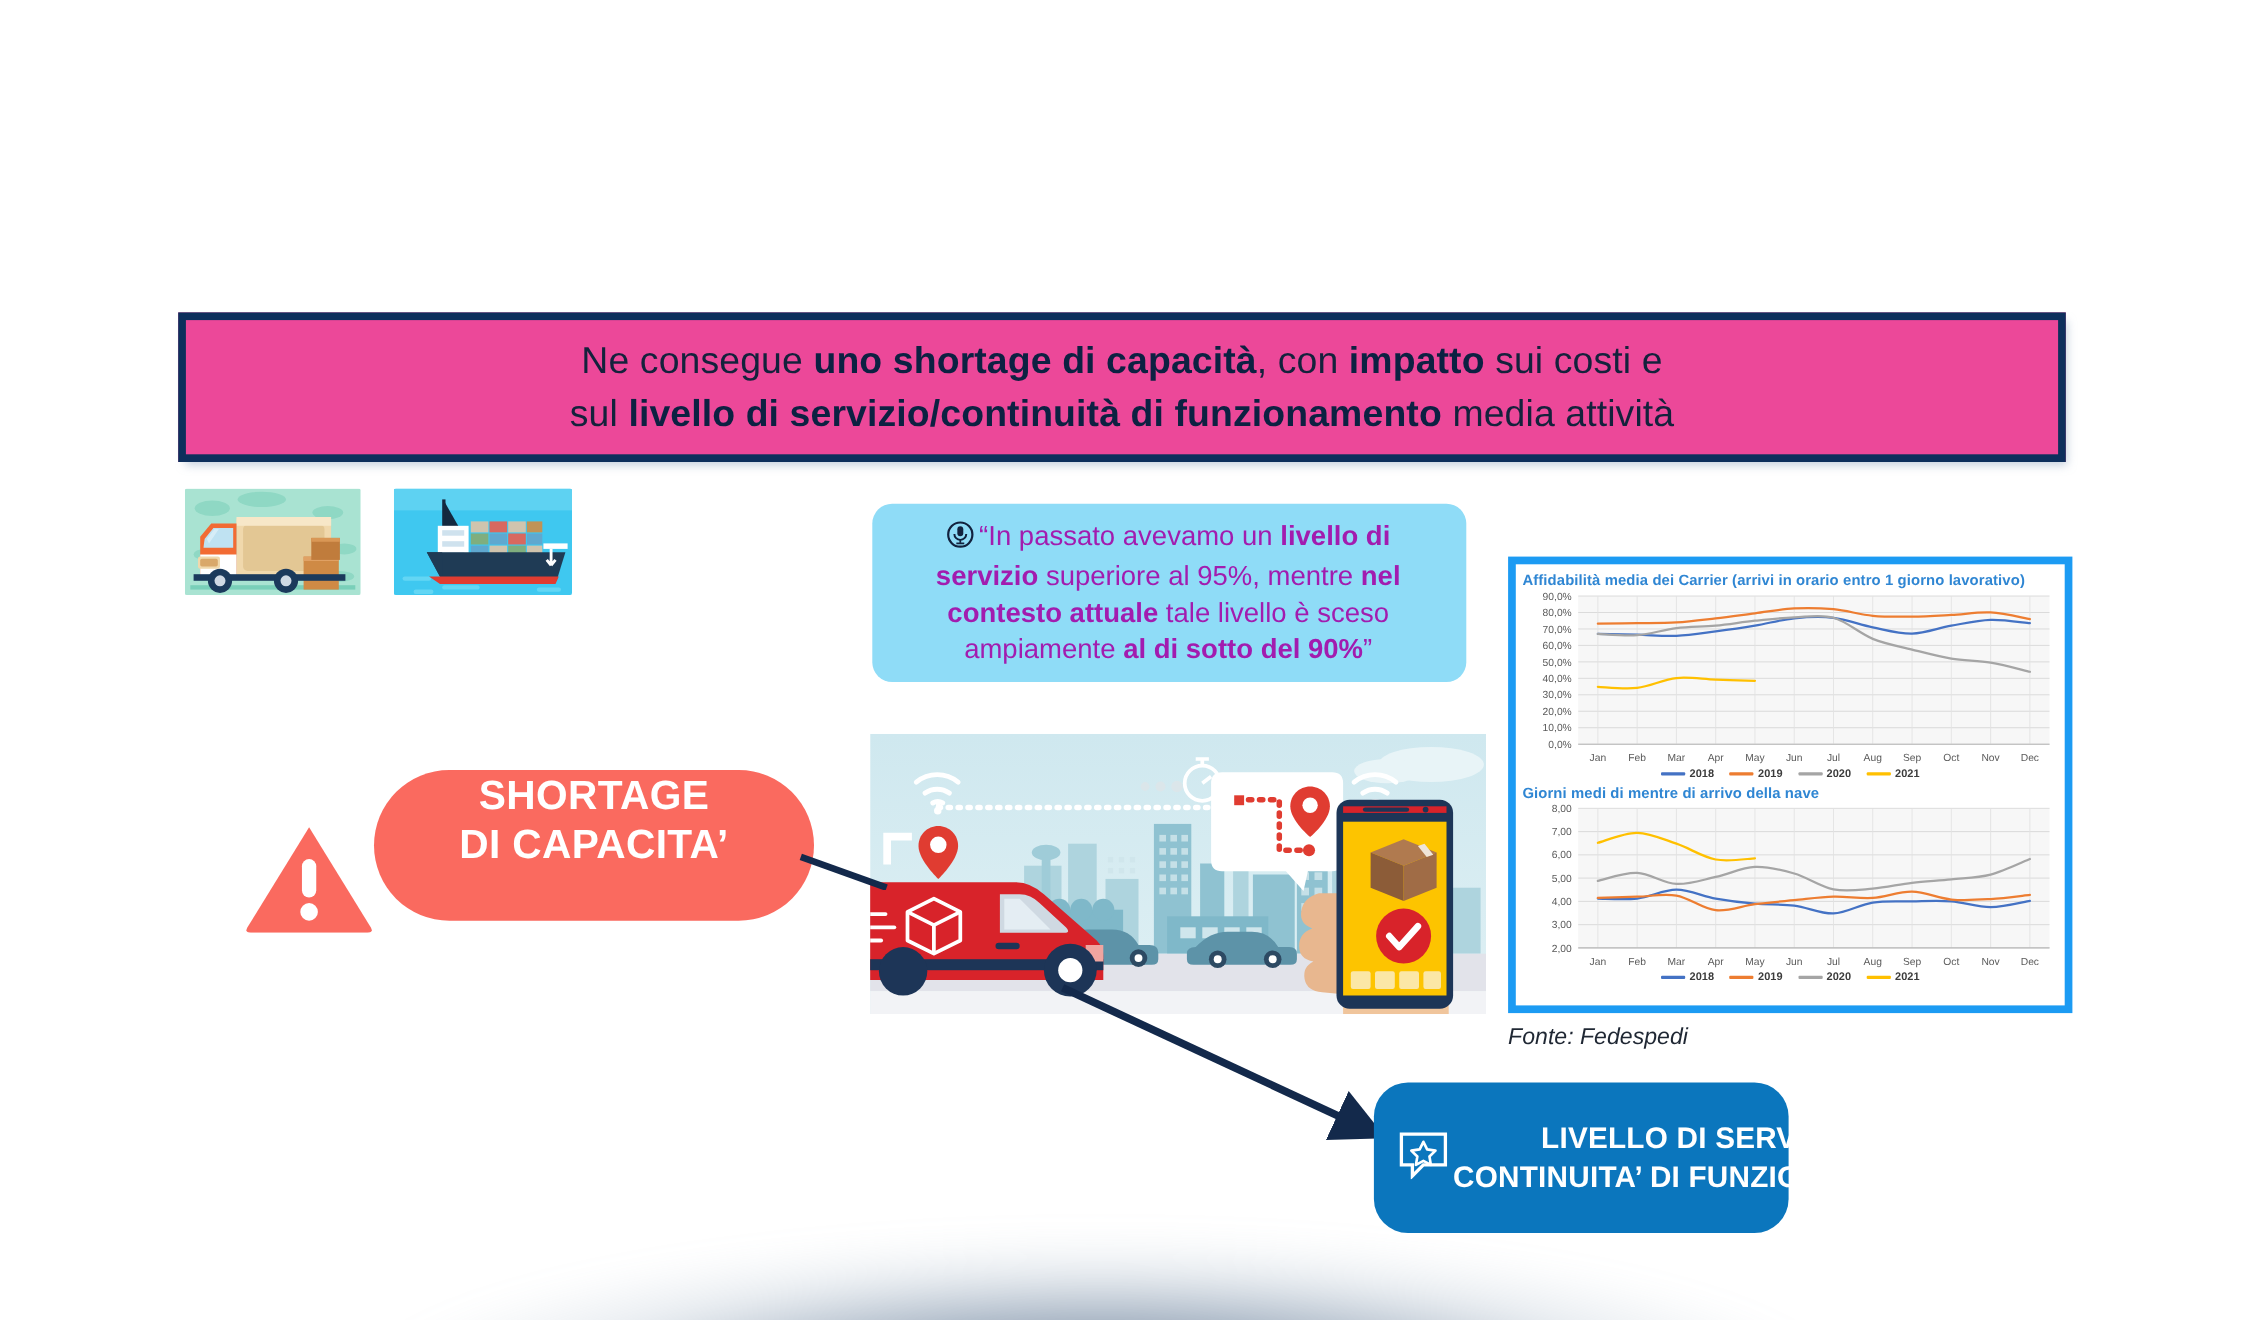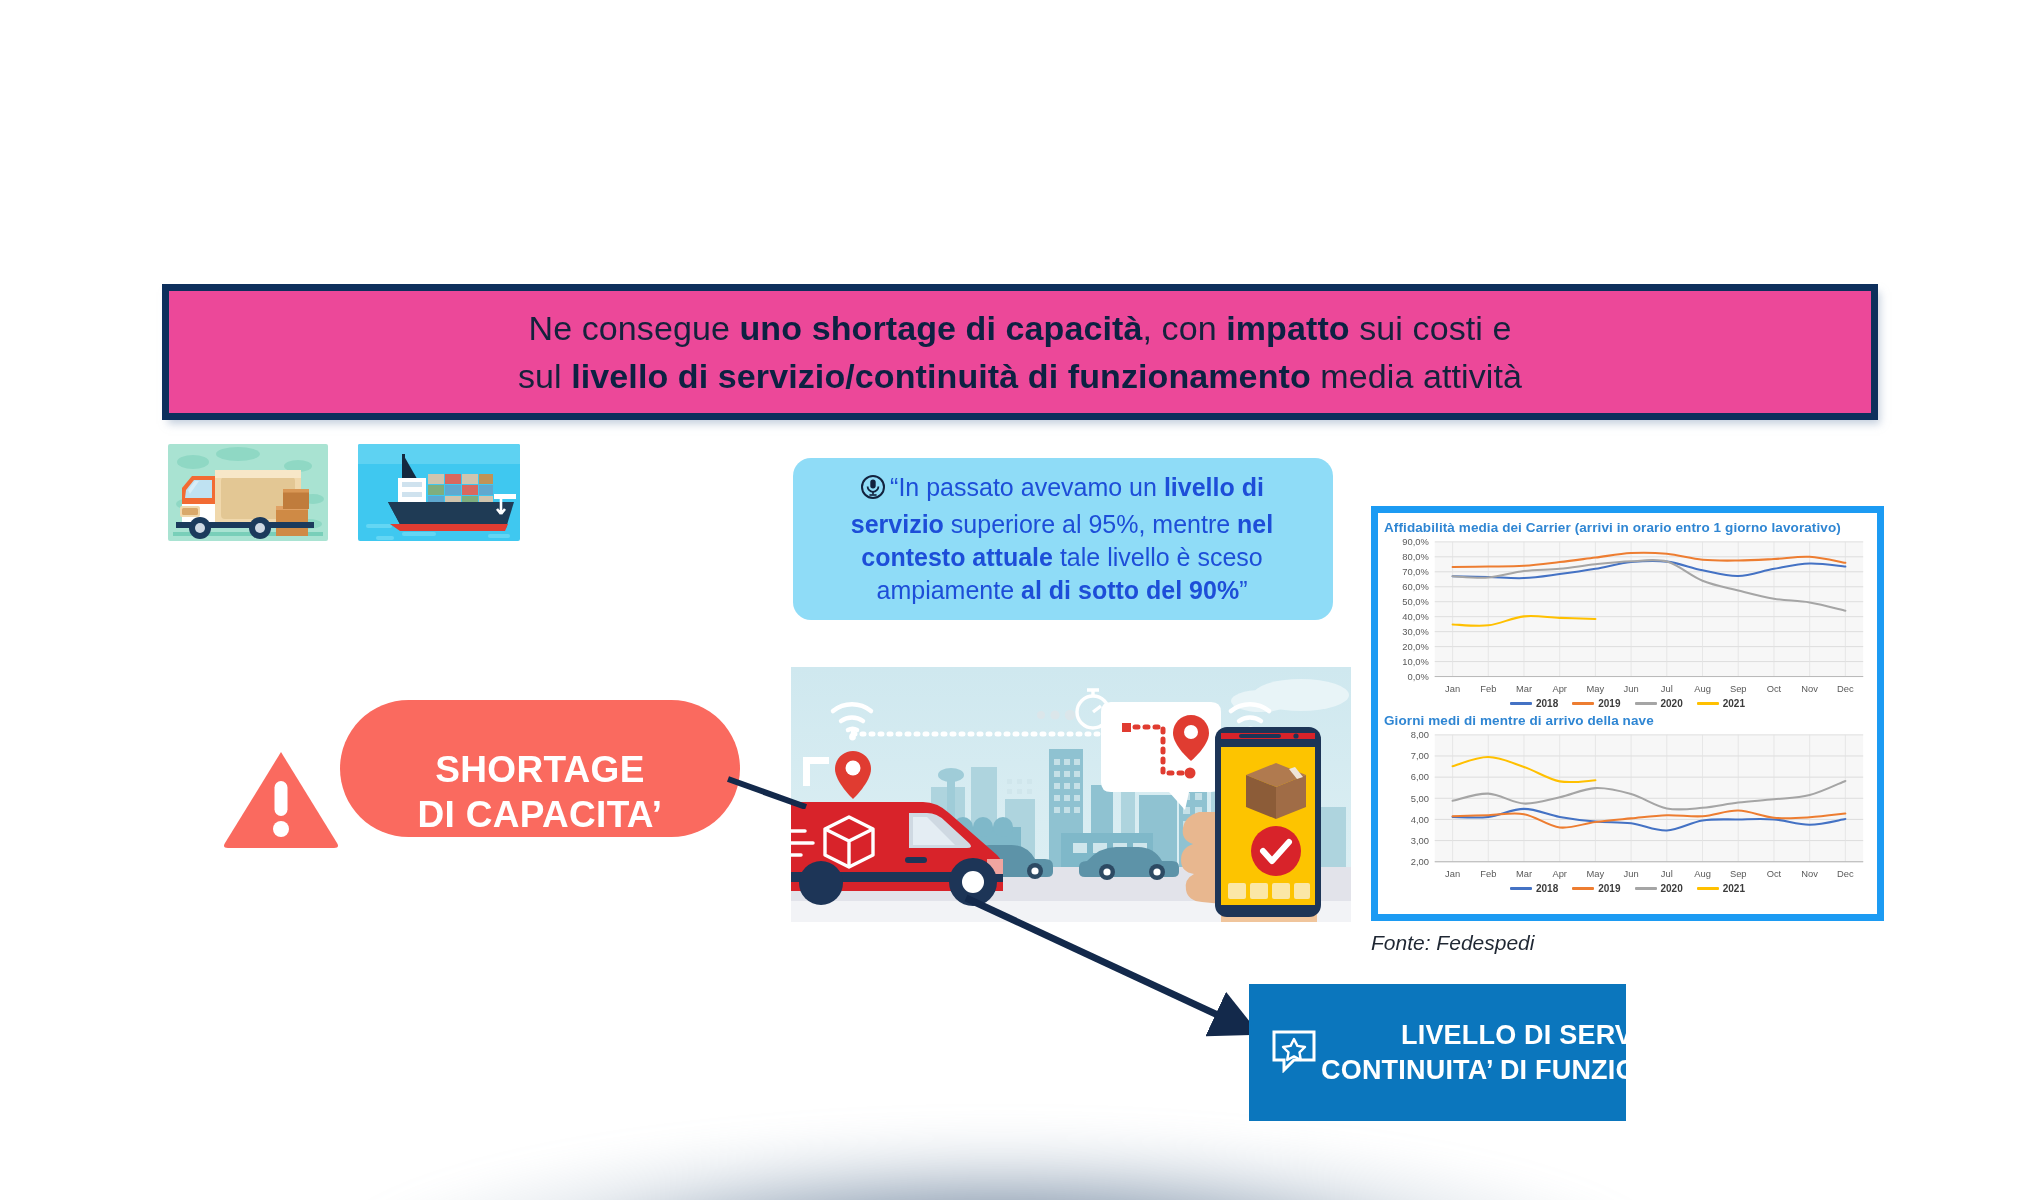--- a/index.html
+++ b/index.html
@@ -40,36 +40,36 @@
   .thumb-ship{left:358px;top:444px;width:162px;height:97px;}
 
   
   .quote-bubble{
     position:absolute;left:793px;top:458px;width:540px;height:162px;
     background:#8fdcf7;border-radius:18px;
     box-sizing:border-box;padding:14px 24px 14px 22px;
     display:flex;align-items:center;justify-content:center;
   }
   .quote-text{
-    color:#1d4ed8;font-size:25px;line-height:1.33;text-align:center;font-weight:400;
+    color:#a21caf;font-size:25px;line-height:1.33;text-align:center;font-weight:400;
   }
   .quote-text b{font-weight:700;}
   .mic-badge{
     display:inline-block;vertical-align:-4px;margin-right:4px;
   }
 
   
   .van-illo{position:absolute;left:791px;top:667px;width:560px;height:255px;overflow:hidden;}
 
   
   .warn-tri{position:absolute;left:222px;top:748px;width:118px;height:100px;}
   .pill{
     position:absolute;left:340px;top:700px;width:400px;height:137px;
     background:#fa6a5f;border-radius:70px;
-    display:flex;align-items:flex-end;justify-content:center;
+    display:flex;align-items:flex-start;justify-content:center;
   }
   .pill-label{
     color:#ffffff;font-size:37px;font-weight:700;line-height:1.22;text-align:center;letter-spacing:.3px;
   }
   .pill-connector{
     position:absolute;left:726px;top:775px;width:82px;height:34px;
   }
 
   
   .chart-panel{
@@ -92,21 +92,21 @@
 
   .source-note{
     position:absolute;left:1371px;top:931px;
     font-size:21px;font-style:italic;color:#1f2733;font-weight:400;
   }
 
   
   .blue-banner{
     position:absolute;left:1249px;top:984px;width:377px;height:137px;
     background:#0b76bd;
-    display:flex;align-items:center;
+    display:flex;align-items:center;border-radius:31px;
   }
   .banner-icon{margin-left:22px;margin-right:10px;flex:0 0 auto;}
   .banner-label{
     color:#ffffff;font-size:27px;font-weight:700;line-height:1.26;text-align:center;
     flex:1 1 auto;letter-spacing:.2px;padding-right:8px;margin-left:-6px;
     white-space:nowrap;
   }
   .arrow-svg{position:absolute;left:960px;top:890px;width:340px;height:180px;}
 </style>
 </head>

